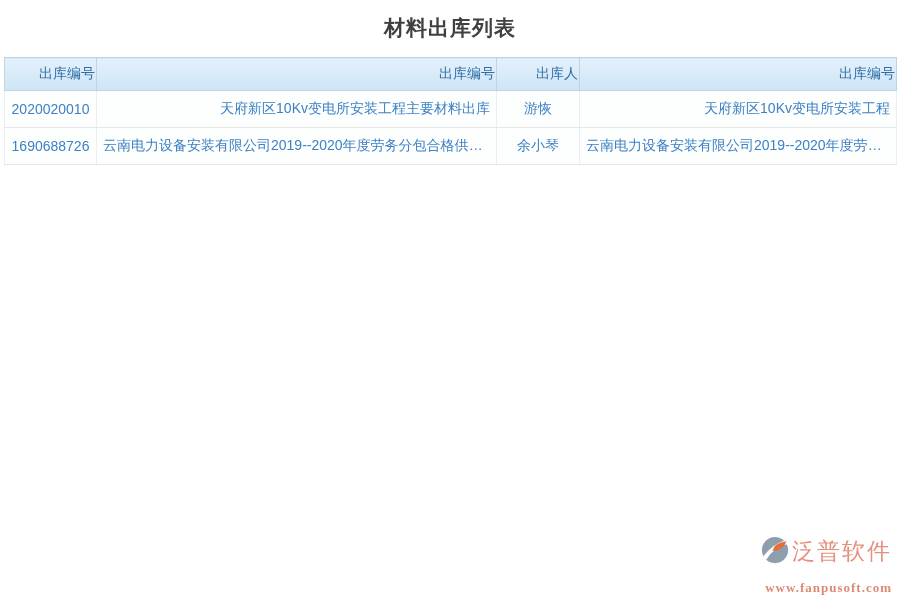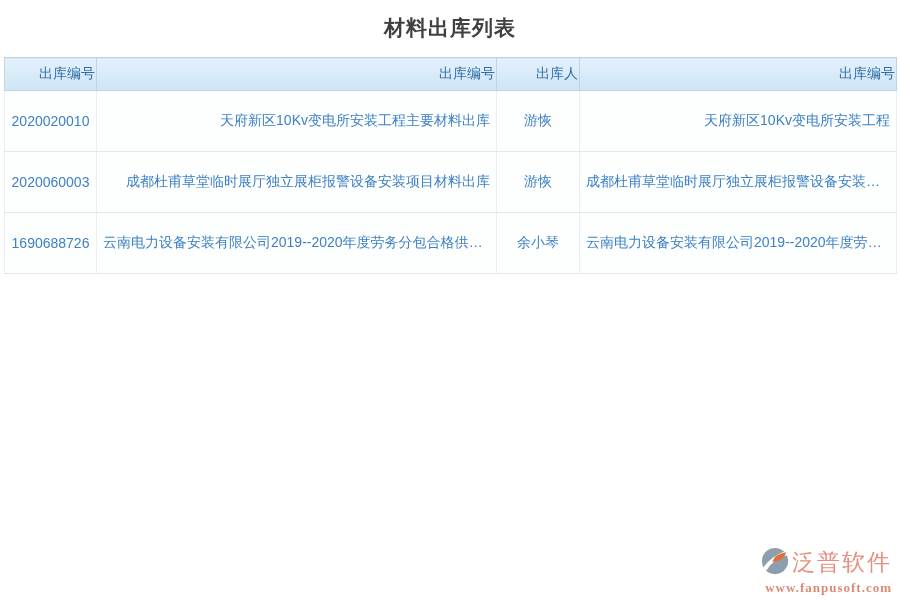--- a/index.html
+++ b/index.html
@@ -40,21 +40,21 @@
   table.out-list td{
     height:36px;
     color:#3e81c4;
     border-bottom:1px solid #e6e6e6;
     border-left:1px solid #e9eff4;
     border-right:1px solid #e9eff4;
     background:#fdfefe;
     white-space:nowrap;
     overflow:hidden;
     text-overflow:ellipsis;
-    padding:12px 6px;
+    padding:0 6px;
   }
   table.out-list{border:1px solid #c9dff0;}
   td.col-code, td.col-person{text-align:center;}
   td.col-name, td.col-project{text-align:right;padding:0 10px;}
   tr[data-name="table-row"]{cursor:pointer;}
 
   .footer-brand{
     position:absolute;
     right:8px;bottom:6px;
     text-align:right;
@@ -65,21 +65,21 @@
     align-items:center;
     justify-content:flex-end;
     gap:3px;
   }
   .brand-name{
     font-size:23px;
     color:#e4907e;
     letter-spacing:2px;
   }
   .brand-url{
-    margin-top:3px;
+    margin-top:14px;
     font-family:"Liberation Serif", serif;
     font-weight:bold;
     font-size:13px;
     color:#dd8a74;
     letter-spacing:1px;
   }
 </style>
 </head>
 <body>
 
@@ -103,26 +103,20 @@
         </tr>
     </thead>
     <tbody data-name="table-body">
         <tr data-name="table-row">
           <td class="col-code" data-name="cell-code">2020020010</td>
           <td class="col-name" data-name="cell-name">天府新区10Kv变电所安装工程主要材料出库</td>
           <td class="col-person" data-name="cell-person">游恢</td>
           <td class="col-project" data-name="cell-project">天府新区10Kv变电所安装工程</td>
         </tr>
         <tr data-name="table-row">
-          <td class="col-code" data-name="cell-code">2020060003</td>
-          <td class="col-name" data-name="cell-name">成都杜甫草堂临时展厅独立展柜报警设备安装项目材料出库</td>
-          <td class="col-person" data-name="cell-person">游恢</td>
-          <td class="col-project" data-name="cell-project">成都杜甫草堂临时展厅独立展柜报警设备安装项目</td>
-        </tr>
-        <tr data-name="table-row">
           <td class="col-code" data-name="cell-code">1690688726</td>
           <td class="col-name" data-name="cell-name">云南电力设备安装有限公司2019--2020年度劳务分包合格供应商...</td>
           <td class="col-person" data-name="cell-person">余小琴</td>
           <td class="col-project" data-name="cell-project">云南电力设备安装有限公司2019--2020年度劳务分...</td>
         </tr>
       </tbody>
   </table>
 
   <div class="footer-brand" data-name="vendor-brand">
     <div class="brand-row">

